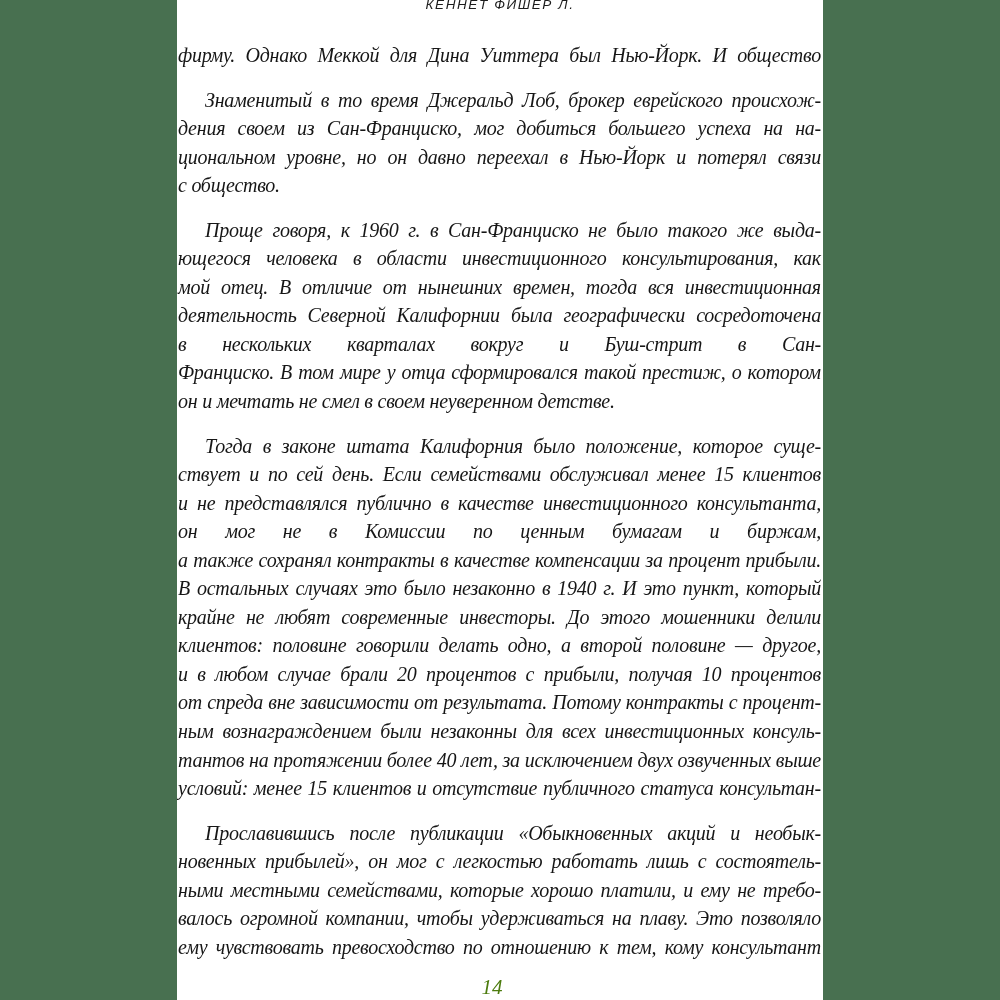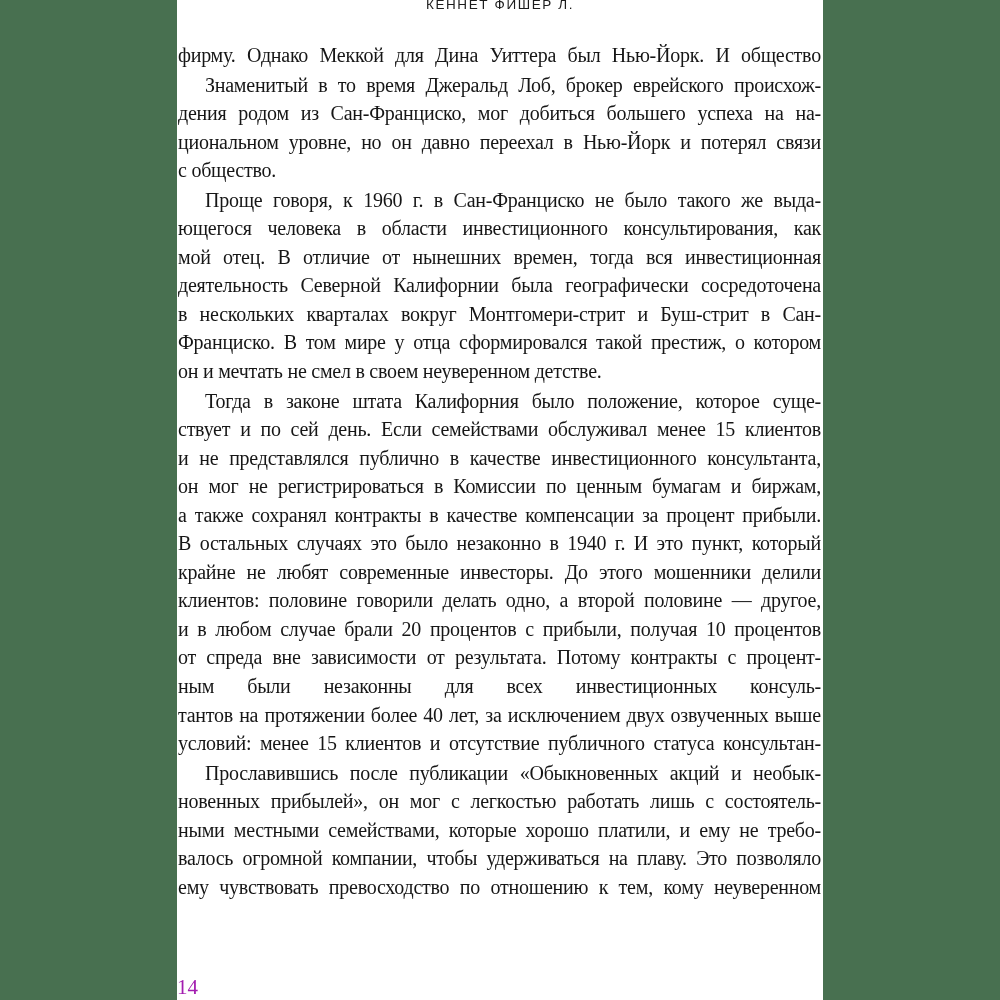--- a/index.html
+++ b/index.html
@@ -10,20 +10,21 @@
   * { margin: 0; padding: 0; box-sizing: border-box; }
   html, body {
     width: 1000px; height: 1000px;
     overflow: hidden;
     background: var(--bg);
   }
   .reader-bg {
     position: relative;
     width: 1000px; height: 1000px;
     background: var(--bg);
+    font-style: italic;
   }
   .page {
     position: absolute;
     left: 177px; top: 0;
     width: 646px; height: 1000px;
     background: var(--page);
     overflow: hidden;
   }
   .running-header {
     position: absolute;
@@ -48,29 +49,29 @@
     line-height: 28.55px;
     white-space: nowrap;
     text-align: left;
   }
   .line.just {
     display: flex;
     justify-content: space-between;
     align-items: baseline;
   }
   .line.indent { padding-left: 27px; }
-  .line.para-start { margin-top: 1px; }
+  .line.para-start { margin-top: 16px; }
   .page-number {
     position: absolute;
     bottom: 2px; left: 0; right: 16px;
-    text-align: left;
+    text-align: center;
     font-family: "Liberation Serif", "DejaVu Serif", serif;
     font-size: 21px;
     line-height: 22px;
-    color: #a21caf;
+    color: #4d7c0f;
   }
 </style>
 </head>
 <body>
 
 <div class="reader-bg">
   <div class="page">
     <div class="running-header">КЕННЕТ ФИШЕР Л.</div>
     <div class="text-block" id="text-block">
         <div class="line just">
@@ -91,21 +92,21 @@
           <span>то</span>
           <span>время</span>
           <span>Джеральд</span>
           <span>Лоб,</span>
           <span>брокер</span>
           <span>еврейского</span>
           <span>происхож-</span>
         </div>
         <div class="line just">
           <span>дения</span>
-          <span>родом</span>
+          <span>своем</span>
           <span>из</span>
           <span>Сан-Франциско,</span>
           <span>мог</span>
           <span>добиться</span>
           <span>большего</span>
           <span>успеха</span>
           <span>на</span>
           <span>на-</span>
         </div>
         <div class="line just">
@@ -163,21 +164,20 @@
           <span>Калифорнии</span>
           <span>была</span>
           <span>географически</span>
           <span>сосредоточена</span>
         </div>
         <div class="line just">
           <span>в</span>
           <span>нескольких</span>
           <span>кварталах</span>
           <span>вокруг</span>
-          <span>Монтгомери-стрит</span>
           <span>и</span>
           <span>Буш-стрит</span>
           <span>в</span>
           <span>Сан-</span>
         </div>
         <div class="line just">
           <span>Франциско.</span>
           <span>В</span>
           <span>том</span>
           <span>мире</span>
@@ -221,21 +221,20 @@
           <span>публично</span>
           <span>в</span>
           <span>качестве</span>
           <span>инвестиционного</span>
           <span>консультанта,</span>
         </div>
         <div class="line just">
           <span>он</span>
           <span>мог</span>
           <span>не</span>
-          <span>регистрироваться</span>
           <span>в</span>
           <span>Комиссии</span>
           <span>по</span>
           <span>ценным</span>
           <span>бумагам</span>
           <span>и</span>
           <span>биржам,</span>
         </div>
         <div class="line just">
           <span>а</span>
@@ -308,20 +307,21 @@
           <span>зависимости</span>
           <span>от</span>
           <span>результата.</span>
           <span>Потому</span>
           <span>контракты</span>
           <span>с</span>
           <span>процент-</span>
         </div>
         <div class="line just">
           <span>ным</span>
+          <span>вознаграждением</span>
           <span>были</span>
           <span>незаконны</span>
           <span>для</span>
           <span>всех</span>
           <span>инвестиционных</span>
           <span>консуль-</span>
         </div>
         <div class="line just">
           <span>тантов</span>
           <span>на</span>
@@ -392,18 +392,18 @@
         </div>
         <div class="line just">
           <span>ему</span>
           <span>чувствовать</span>
           <span>превосходство</span>
           <span>по</span>
           <span>отношению</span>
           <span>к</span>
           <span>тем,</span>
           <span>кому</span>
-          <span>неуверенном</span>
+          <span>консультант</span>
         </div>
       </div>
     <div class="page-number">14</div>
   </div>
 </div>
 
 </body></html>

